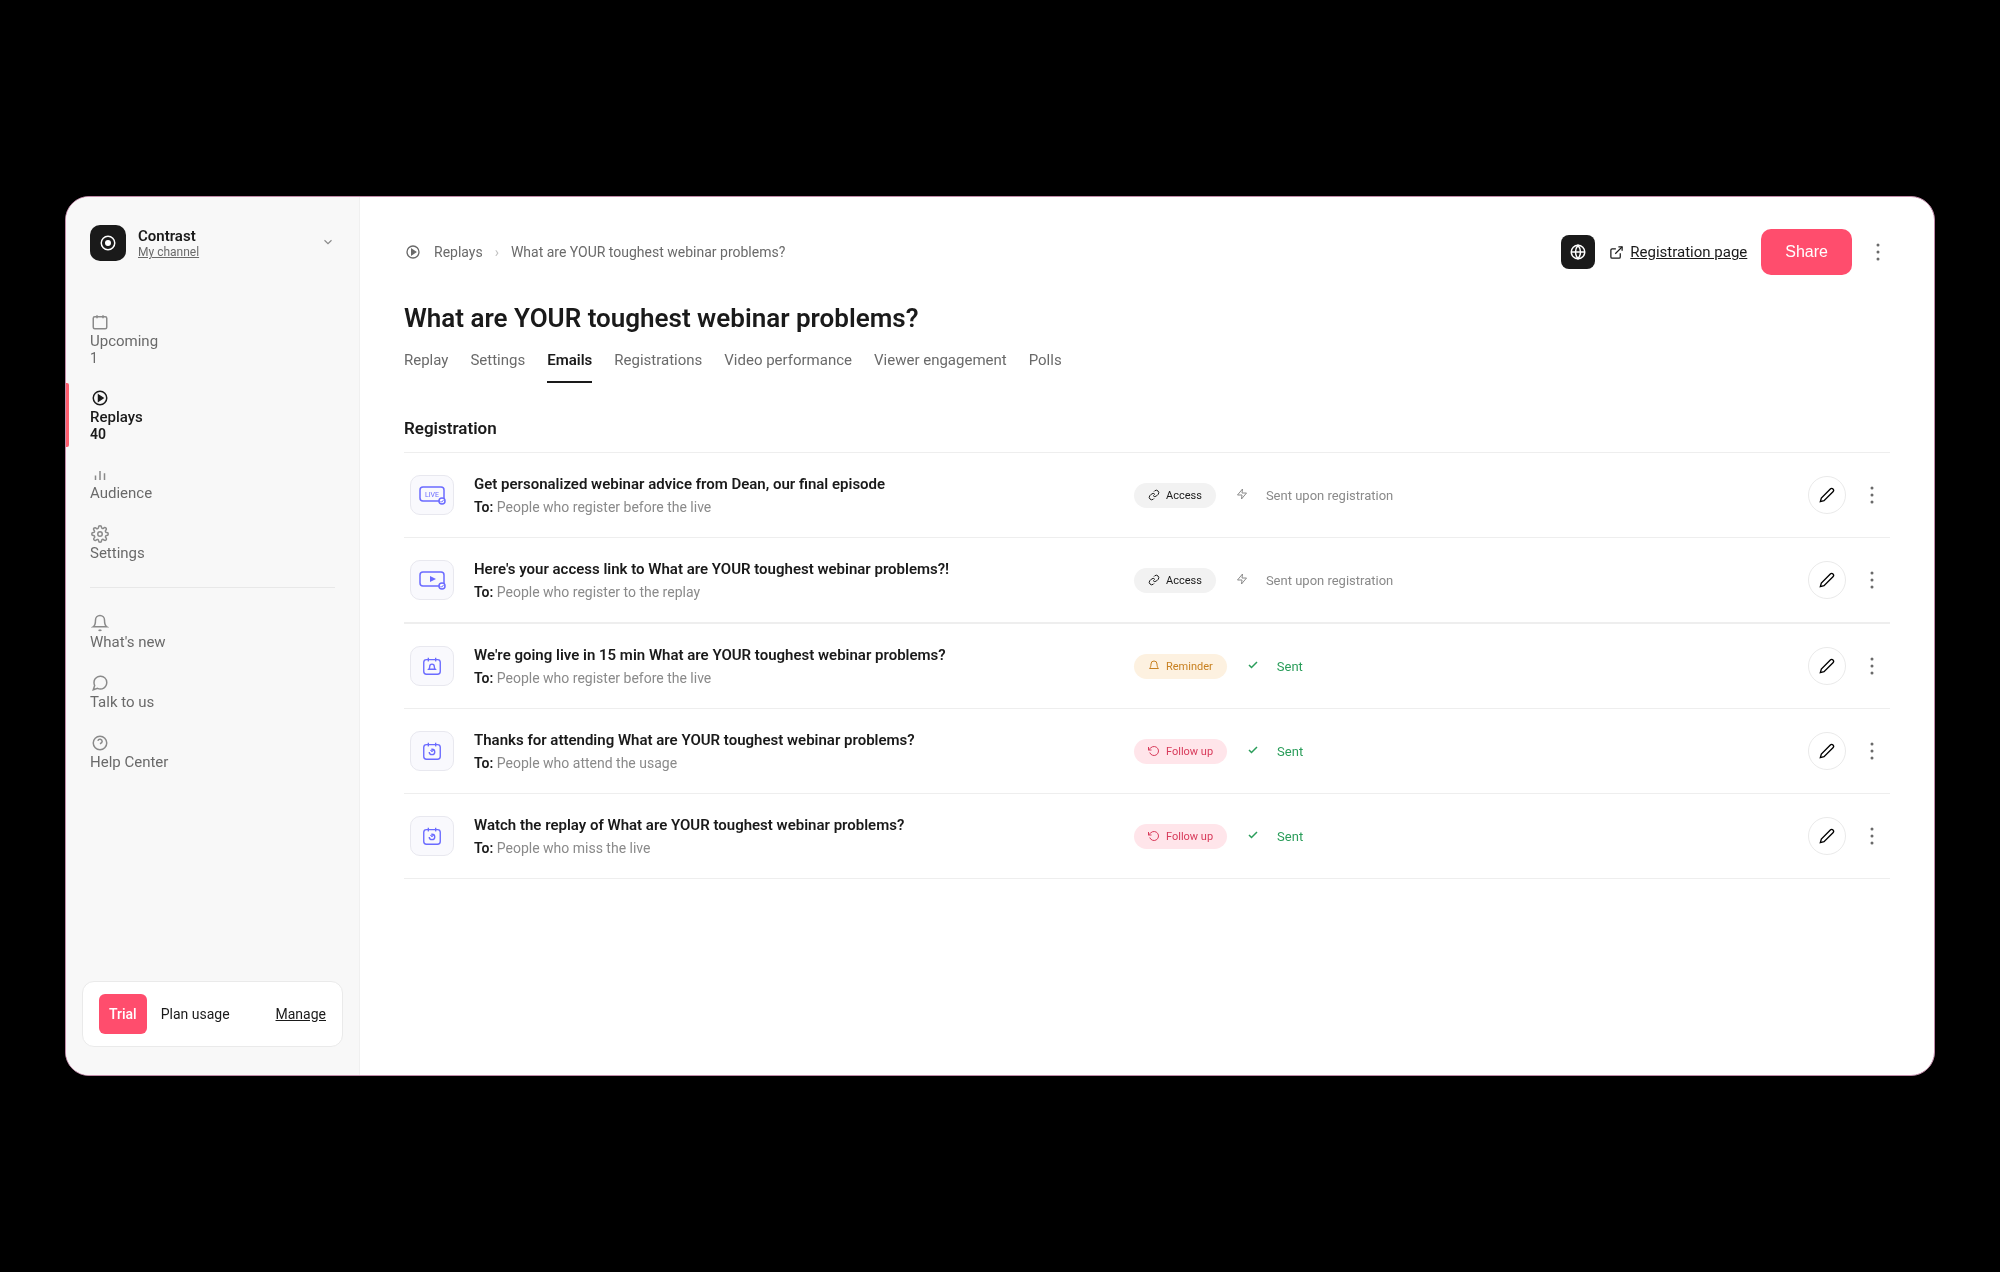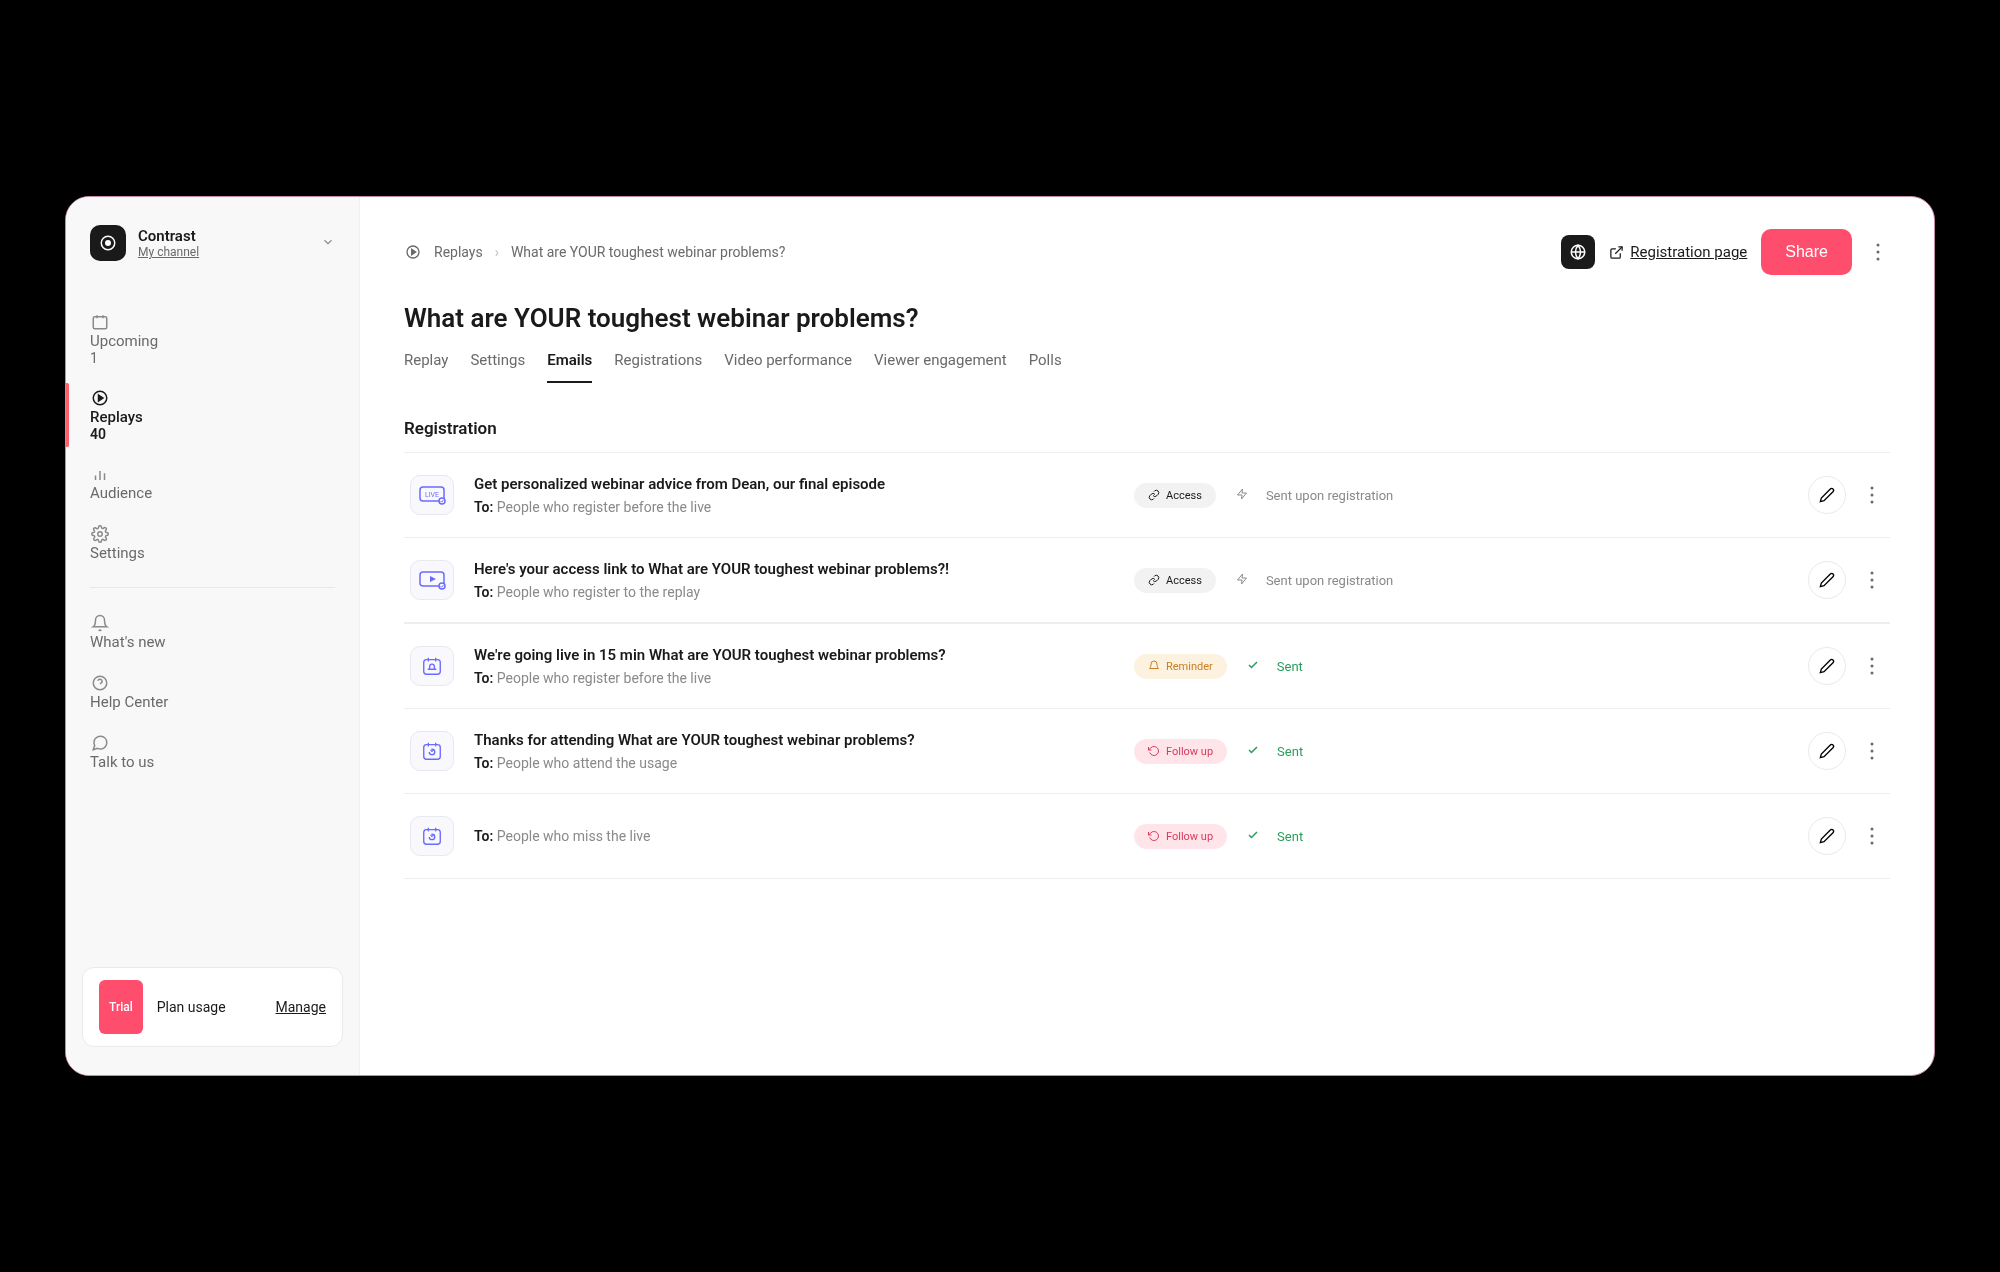--- a/index.html
+++ b/index.html
@@ -18,21 +18,21 @@
 .nav-item.active { color: #1a1a1a; }
 .nav-item.active::before { content: ""; position: absolute; left: 0; top: 6px; bottom: 6px; width: 3px; background: #ff5e6d; border-radius: 0 2px 2px 0; }
 .nav-icon { width: 20px; height: 20px; margin-right: 14px; color: #8a8a8a; flex-shrink: 0; display:flex; align-items:center; justify-content:center;}
 .nav-item.active .nav-icon { color: #1a1a1a; }
 .nav-label { flex: 1; font-size: 15px; color: #6a6a6a; }
 .nav-item.active .nav-label { color: #1a1a1a; font-weight: 500; }
 .nav-count { font-size: 14px; color: #6a6a6a; }
 .nav-item.active .nav-count { color: #1a1a1a; font-weight: 600; }
 .divider { height: 1px; background: #e8e8e8; margin: 14px 24px; }
 .footer-box { margin: auto 16px 0; background: #fff; border: 1px solid #eaeaea; border-radius: 12px; padding: 12px 16px; display: flex; align-items: center; gap: 14px; }
-.trial-badge { background: #ff4d6d; color: #fff; font-size: 12px; padding: 20px 10px; border-radius: 6px; font-weight: 500; }
+.trial-badge { background: #ff4d6d; color: #fff; font-size: 14px; padding: 12px 10px; border-radius: 6px; font-weight: 500; }
 .plan-label { font-size: 14px; color: #1a1a1a; flex: 1; }
 .manage-link { font-size: 14px; text-decoration: underline; color: #1a1a1a; cursor: pointer; }
 .main { flex: 1; padding: 32px 44px; overflow-y: auto; }
 .topbar { display: flex; align-items: center; justify-content: space-between; margin-bottom: 28px; }
 .breadcrumbs { display: flex; align-items: center; gap: 12px; color: #6a6a6a; font-size: 14px; }
 .bc-icon { width: 18px; height: 18px; display:flex; align-items:center; justify-content:center;}
 .bc-sep { color: #c0c0c0; }
 .top-actions { display: flex; align-items: center; gap: 14px; }
 .globe-btn { width: 34px; height: 34px; background: #1a1a1a; border-radius: 8px; display: flex; align-items: center; justify-content: center; cursor: pointer; }
 .reg-link { display: flex; align-items: center; gap: 6px; font-size: 15px; text-decoration: underline; color: #1a1a1a; cursor: pointer; }
@@ -133,34 +133,34 @@
             <svg width="18" height="18" viewBox="0 0 24 24" fill="none" stroke="currentColor" stroke-width="2">
               <path d="M18 8a6 6 0 1 0-12 0c0 7-3 9-3 9h18s-3-2-3-9"></path>
               <path d="M13.7 21a2 2 0 0 1-3.4 0"></path>
             </svg>
           </span>
         <span class="nav-label">What's new</span>
       </div>
       <div class="nav-item">
         <span class="nav-icon">
             <svg width="18" height="18" viewBox="0 0 24 24" fill="none" stroke="currentColor" stroke-width="2">
+              <path d="M21 11.5a8.4 8.4 0 0 1-.9 3.8 8.5 8.5 0 0 1-7.6 4.7 8.4 8.4 0 0 1-3.8-.9L3 21l1.9-5.7a8.4 8.4 0 0 1-.9-3.8 8.5 8.5 0 0 1 4.7-7.6 8.4 8.4 0 0 1 3.8-.9h.5a8.5 8.5 0 0 1 8 8z"></path>
+            </svg>
+          </span>
+        <span class="nav-label">Talk to us</span>
+      </div>
+      <div class="nav-item">
+        <span class="nav-icon">
+            <svg width="18" height="18" viewBox="0 0 24 24" fill="none" stroke="currentColor" stroke-width="2">
               <circle cx="12" cy="12" r="9"></circle>
               <path d="M9.1 9a3 3 0 0 1 5.8 1c0 2-3 3-3 3"></path>
               <line x1="12" y1="17" x2="12" y2="17.01"></line>
             </svg>
           </span>
         <span class="nav-label">Help Center</span>
-      </div>
-      <div class="nav-item">
-        <span class="nav-icon">
-            <svg width="18" height="18" viewBox="0 0 24 24" fill="none" stroke="currentColor" stroke-width="2">
-              <path d="M21 11.5a8.4 8.4 0 0 1-.9 3.8 8.5 8.5 0 0 1-7.6 4.7 8.4 8.4 0 0 1-3.8-.9L3 21l1.9-5.7a8.4 8.4 0 0 1-.9-3.8 8.5 8.5 0 0 1 4.7-7.6 8.4 8.4 0 0 1 3.8-.9h.5a8.5 8.5 0 0 1 8 8z"></path>
-            </svg>
-          </span>
-        <span class="nav-label">Talk to us</span>
       </div>
     </nav>
 
     <div class="footer-box">
       <span class="trial-badge">Trial</span>
       <span class="plan-label">Plan usage</span>
       <span class="manage-link">Manage</span>
     </div>
   </aside>
 
@@ -397,20 +397,21 @@
         <div class="email-thumb">
             <svg width="22" height="22" viewBox="0 0 24 24" fill="none" stroke="#6b6bff" stroke-width="1.5">
               <rect x="3" y="5" width="18" height="16" rx="3"></rect>
               <line x1="8" y1="3" x2="8" y2="7"></line>
               <line x1="16" y1="3" x2="16" y2="7"></line>
               <path d="M9 13a3 3 0 1 0 3-3v2"></path>
               <polyline points="10 11 12 13 14 11" stroke-width="1"></polyline>
             </svg>
           </div>
         <div class="email-text">
+          <div class="email-title">Watch the replay of What are YOUR toughest webinar problems?</div>
           <div class="email-to"><b>To:</b> <span>People who miss the live</span></div>
         </div>
         <div class="email-badges">
           <span class="badge badge-followup">
               <svg width="12" height="12" viewBox="0 0 24 24" fill="none" stroke="currentColor" stroke-width="2">
                 <polyline points="1 4 1 10 7 10"></polyline>
                 <path d="M3.51 15a9 9 0 1 0 2.13-9.36L1 10"></path>
               </svg>
               <span>Follow up</span>
             </span>

